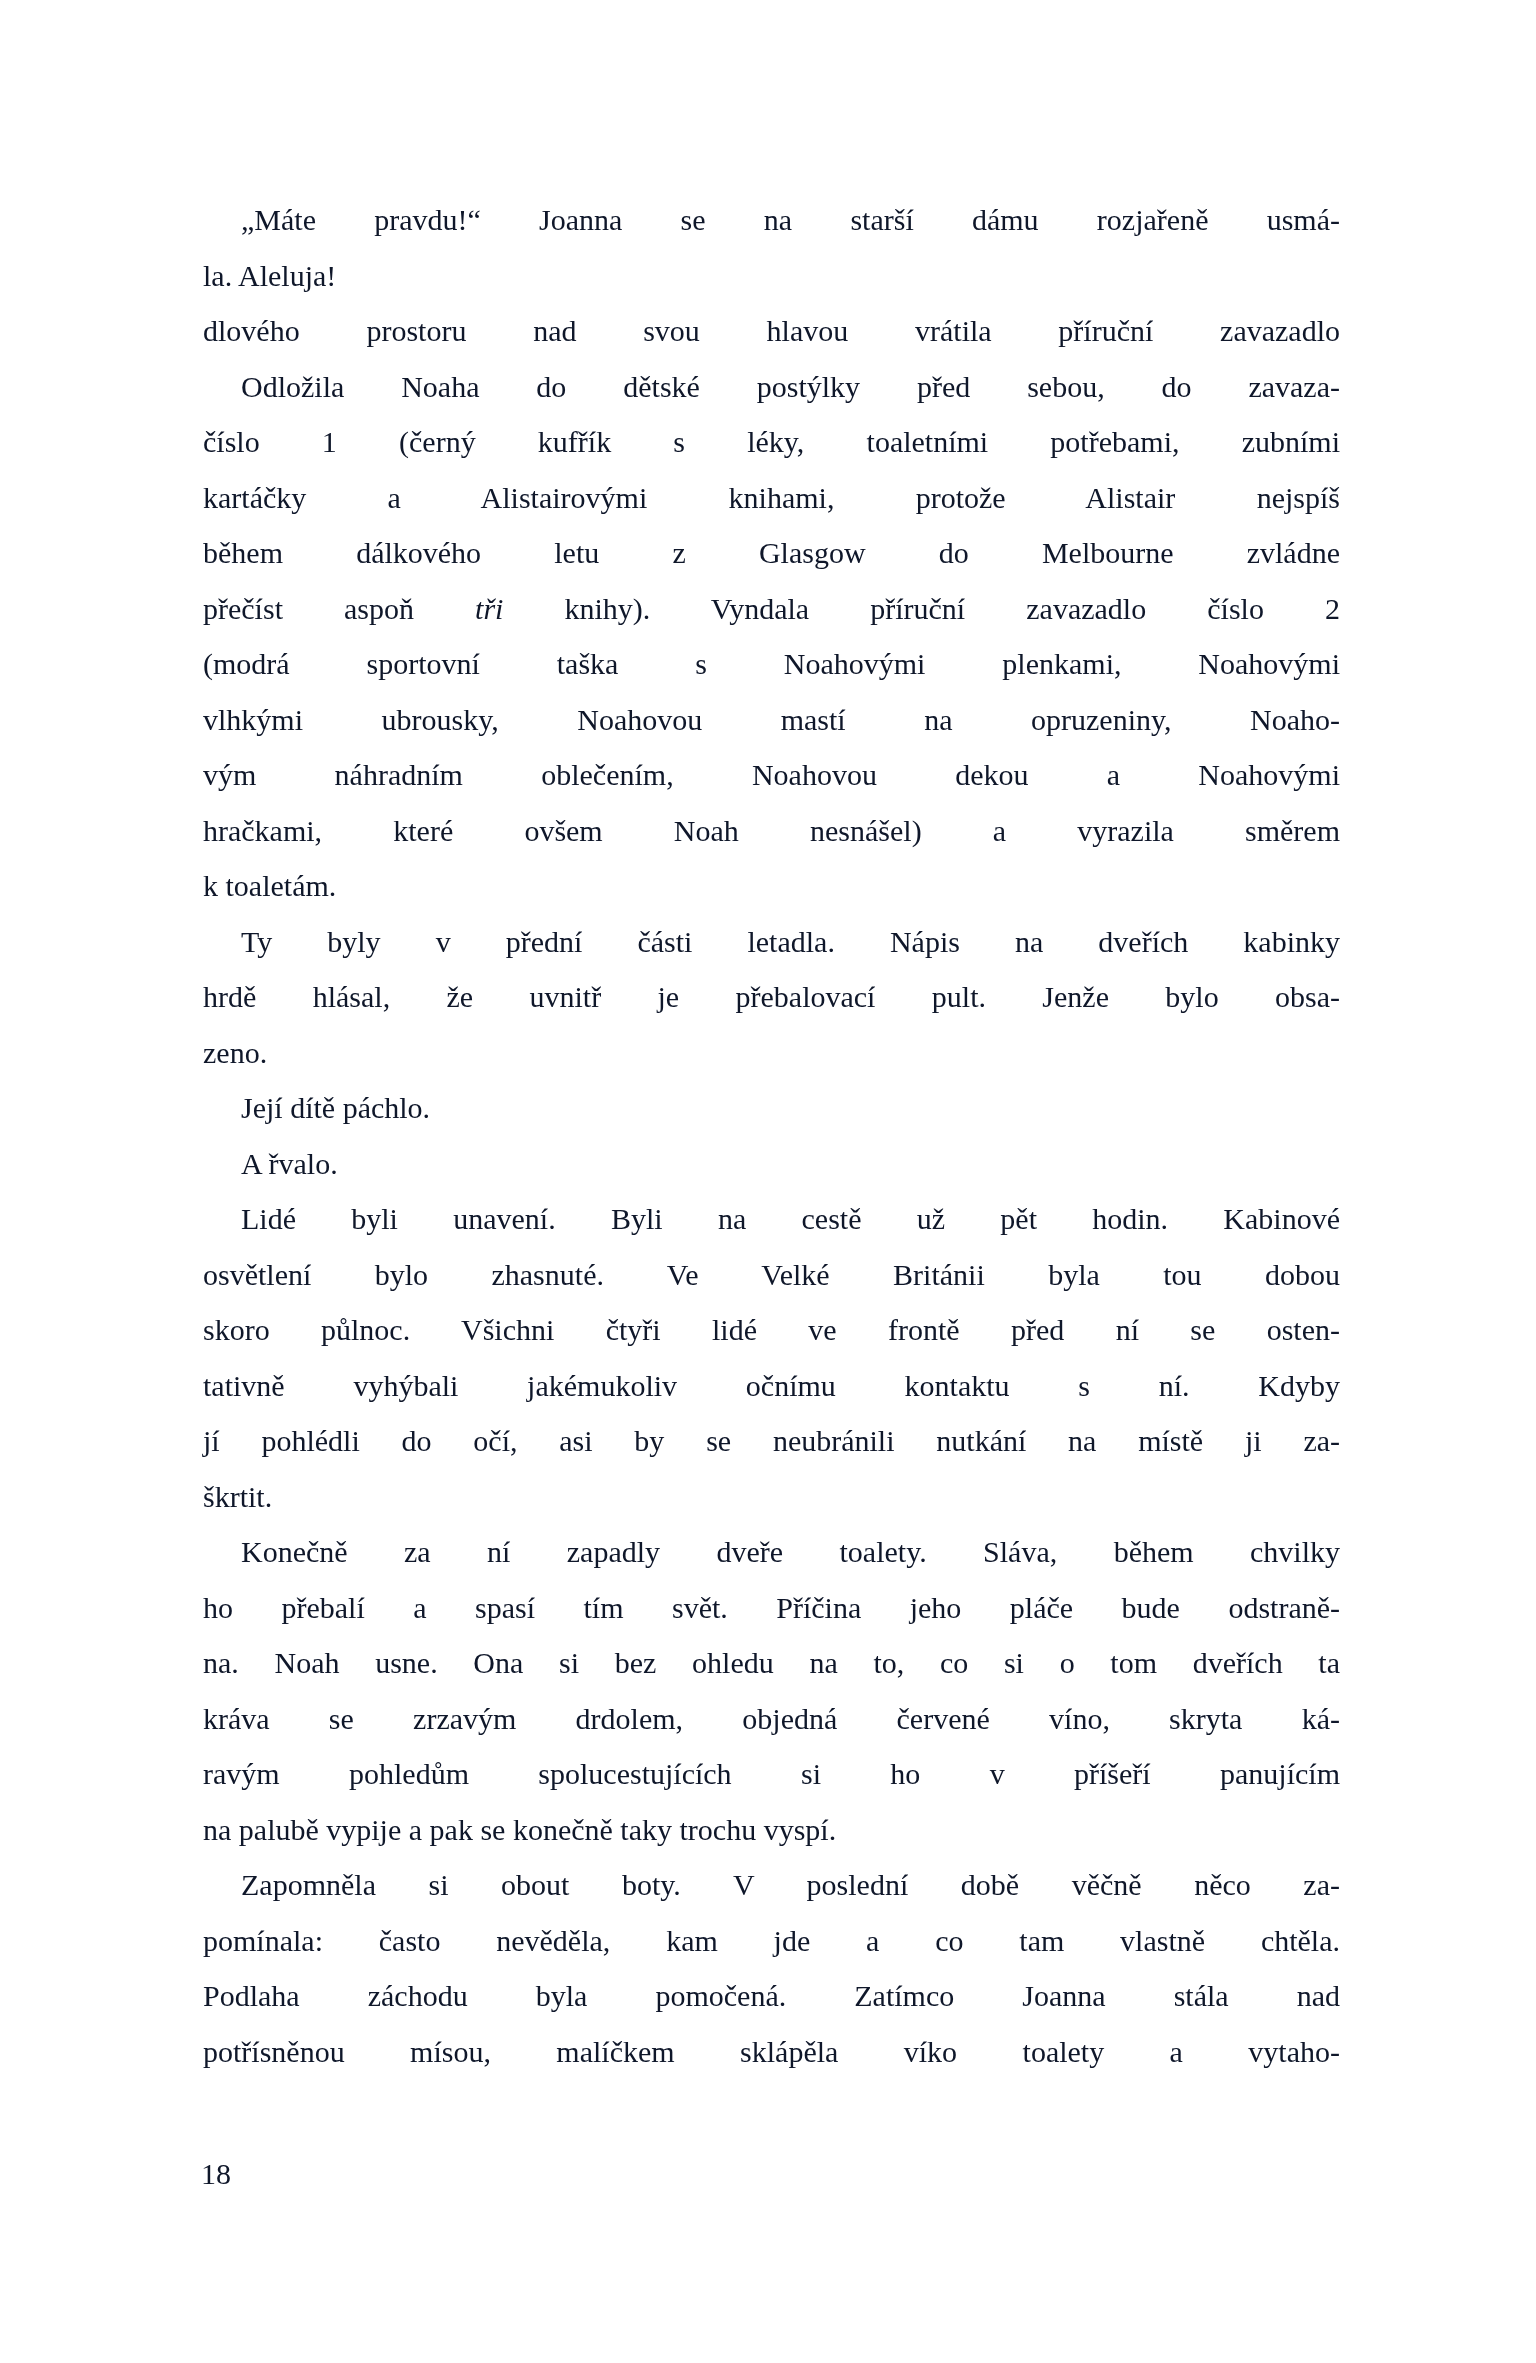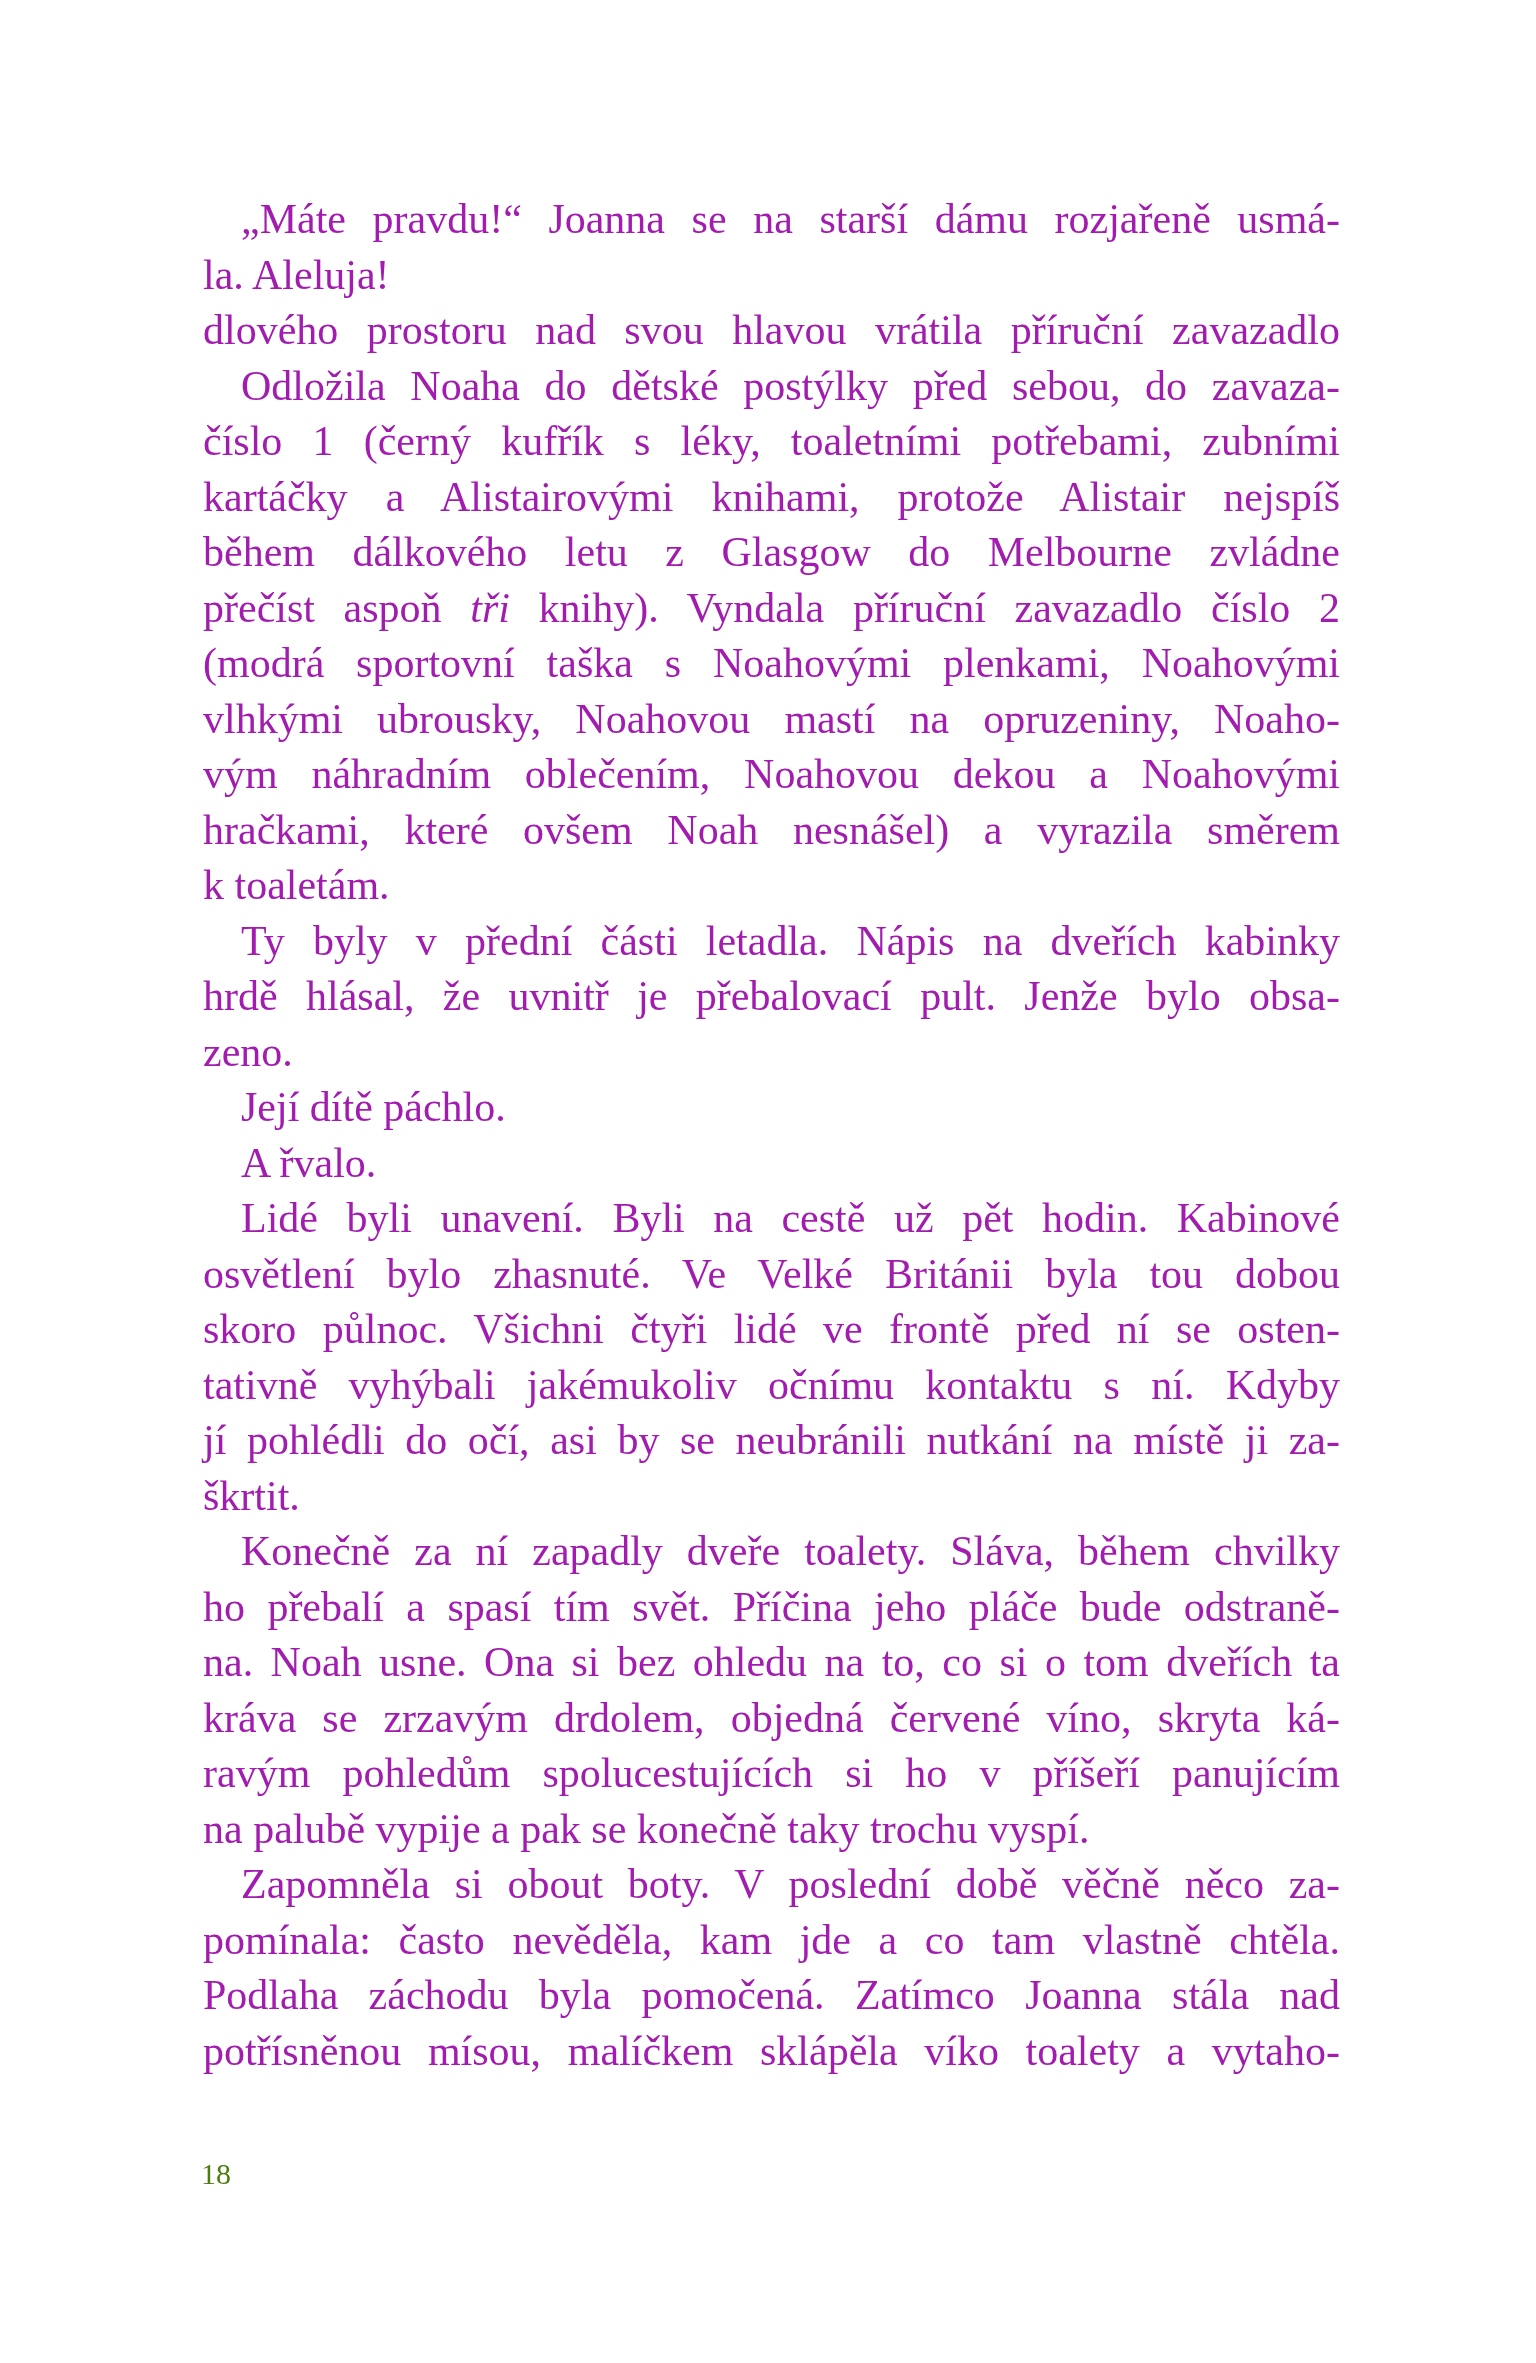--- a/index.html
+++ b/index.html
@@ -19,23 +19,23 @@
       width: 1536px;
       height: 2363px;
       background: #ffffff;
     }
     .text-block {
       position: absolute;
       left: 203px;
       top: 192px;
       width: 1137px;
       font-family: "Liberation Serif", "DejaVu Serif", serif;
-      font-size: 42px;
+      font-size: 30px;
       line-height: 55.5px;
-      color: #a21caf;
+      color: #0f172a;
     }
     .line {
       display: block;
       height: 55.5px;
       white-space: nowrap;
       text-align: justify;
       text-align-last: justify;
       overflow: visible;
     }
     .line.last {
@@ -47,21 +47,21 @@
     .line em {
       font-style: italic;
     }
     .page-number {
       position: absolute;
       left: 201px;
       top: 2156px;
       font-family: "Liberation Serif", "DejaVu Serif", serif;
       font-size: 30px;
       line-height: 36px;
-      color: #4d7c0f;
+      color: #0f172a;
     }
   </style>
 </head>
 <body>
 
 <div class="page">
   <div class="text-block" id="text-block">
       <div class="line indent">„Máte pravdu!“ Joanna se na starší dámu rozjařeně usmá-</div>
       <div class="line last">la. Aleluja!</div>
       <div class="line">dlového prostoru nad svou hlavou vrátila příruční zavazadlo</div>

